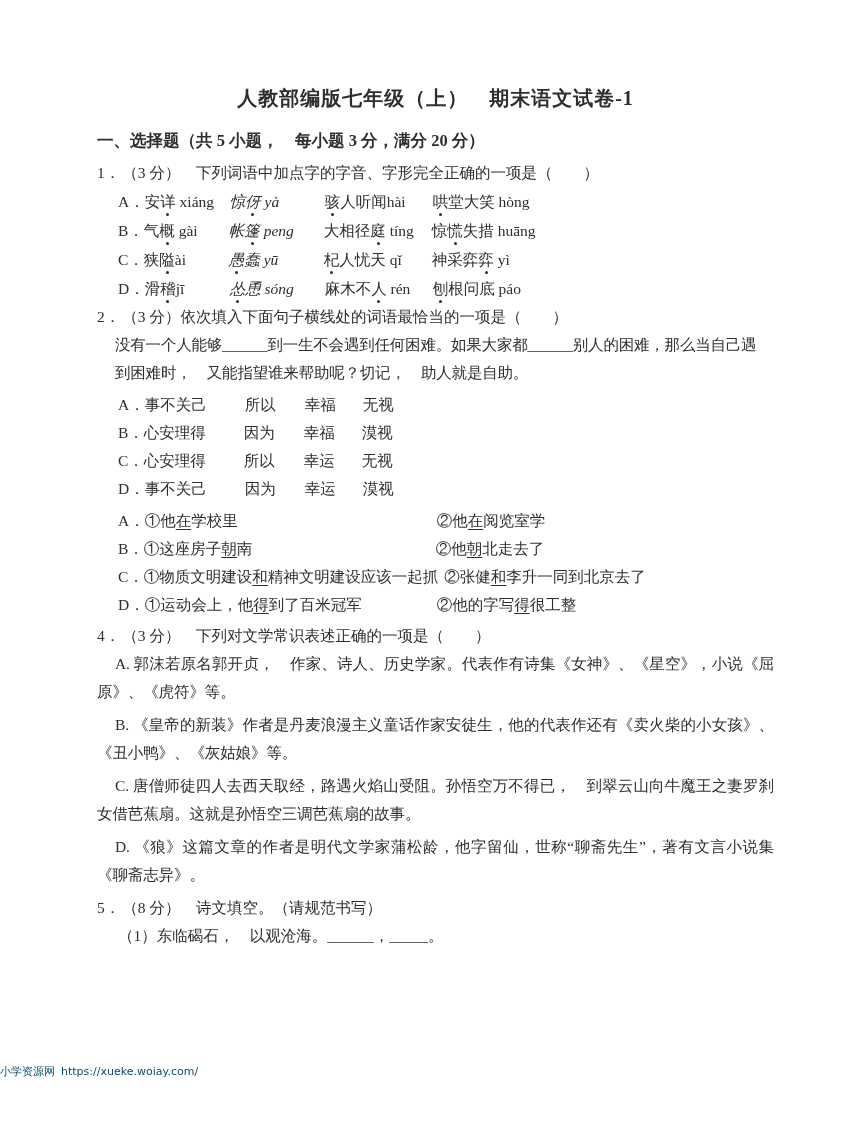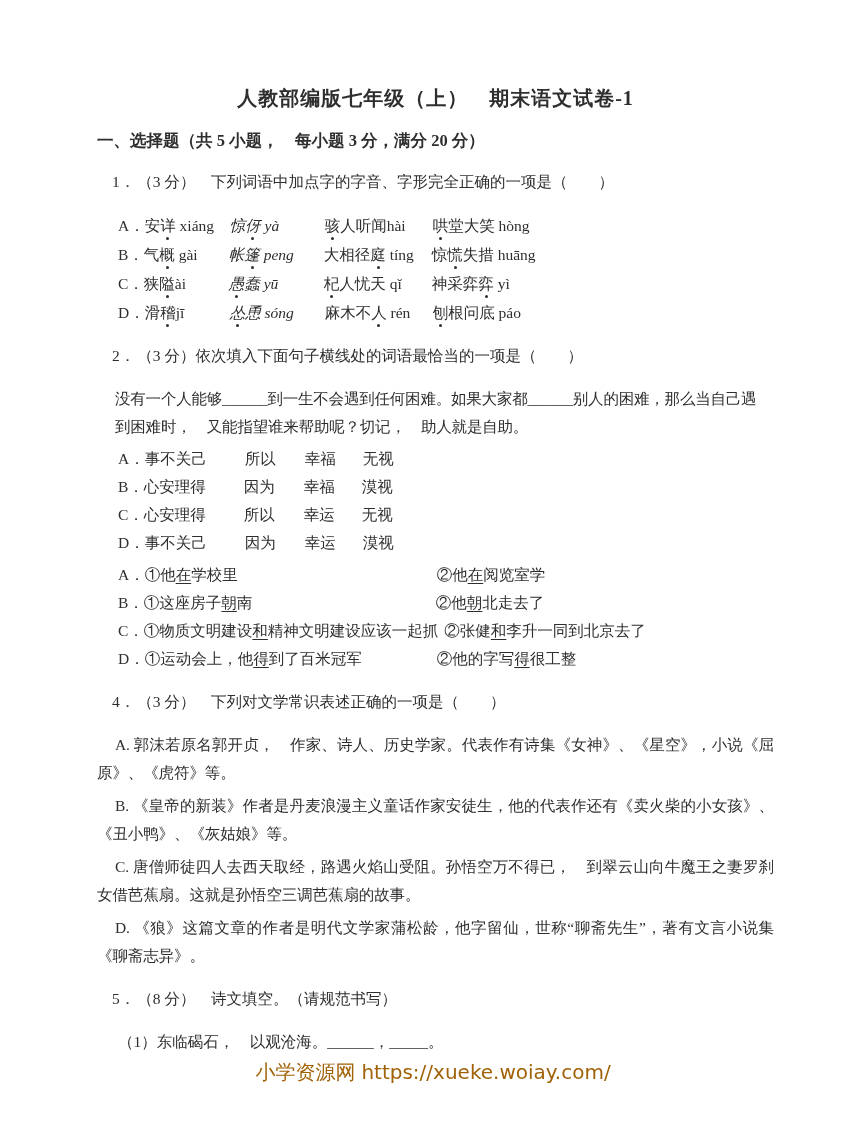--- a/index.html
+++ b/index.html
@@ -15,21 +15,21 @@
   .title{
     margin:0 0 16px 0;
     text-align:center;
     font-size:20px;line-height:30px;
     font-weight:bold;letter-spacing:1px;
   }
   .section-heading{
     margin:0 0 6px 0;
     font-size:16.5px;line-height:24px;font-weight:bold;
   }
-  .q-head{margin:15px;font-size:15.5px;line-height:28px;}
+  .q-head{margin:0;font-size:15.5px;line-height:28px;}
   .q-num{margin-right:2px;}
   
   .q1-row{display:flex;padding-left:21px;font-size:15.5px;line-height:29px;}
   .q1-row .opt-label{flex:0 0 23px;}
   .q1-c0{flex:0 0 85px;}
   .q1-c1{flex:0 0 95px;font-style:italic;}
   .q1-c2{flex:0 0 108px;}
   .q1-c3{flex:1;}
   
   .passage{margin:0 0 4px 18px;font-size:15.5px;letter-spacing:-0.2px;}
@@ -55,23 +55,23 @@
   .q5-sub{padding-left:21px;font-size:15.5px;line-height:28px;}
   
   .uline{text-decoration:underline;text-underline-offset:3px;}
   .dotchar{position:relative;display:inline-block;line-height:normal;}
   .dotchar::after{
     content:"";position:absolute;left:50%;margin-left:-1.5px;bottom:-3px;
     width:3px;height:3px;border-radius:50%;background:currentColor;
   }
   .footer{
     position:absolute;left:0;right:0;top:1060px;
-    text-align:center;
+    text-align:left;
     font-family:"DejaVu Sans","Liberation Sans",sans-serif;
-    font-size:20px;line-height:24px;color:#a16207;
+    font-size:11px;line-height:24px;color:#0c4a6e;
   }
   .footer .site{margin-right:6px;}
 </style>
 </head>
 <body>
 
 <div class="page">
   <div class="content">
 
     <h1 class="title">人教部编版七年级（上）　期末语文试卷-1</h1>

